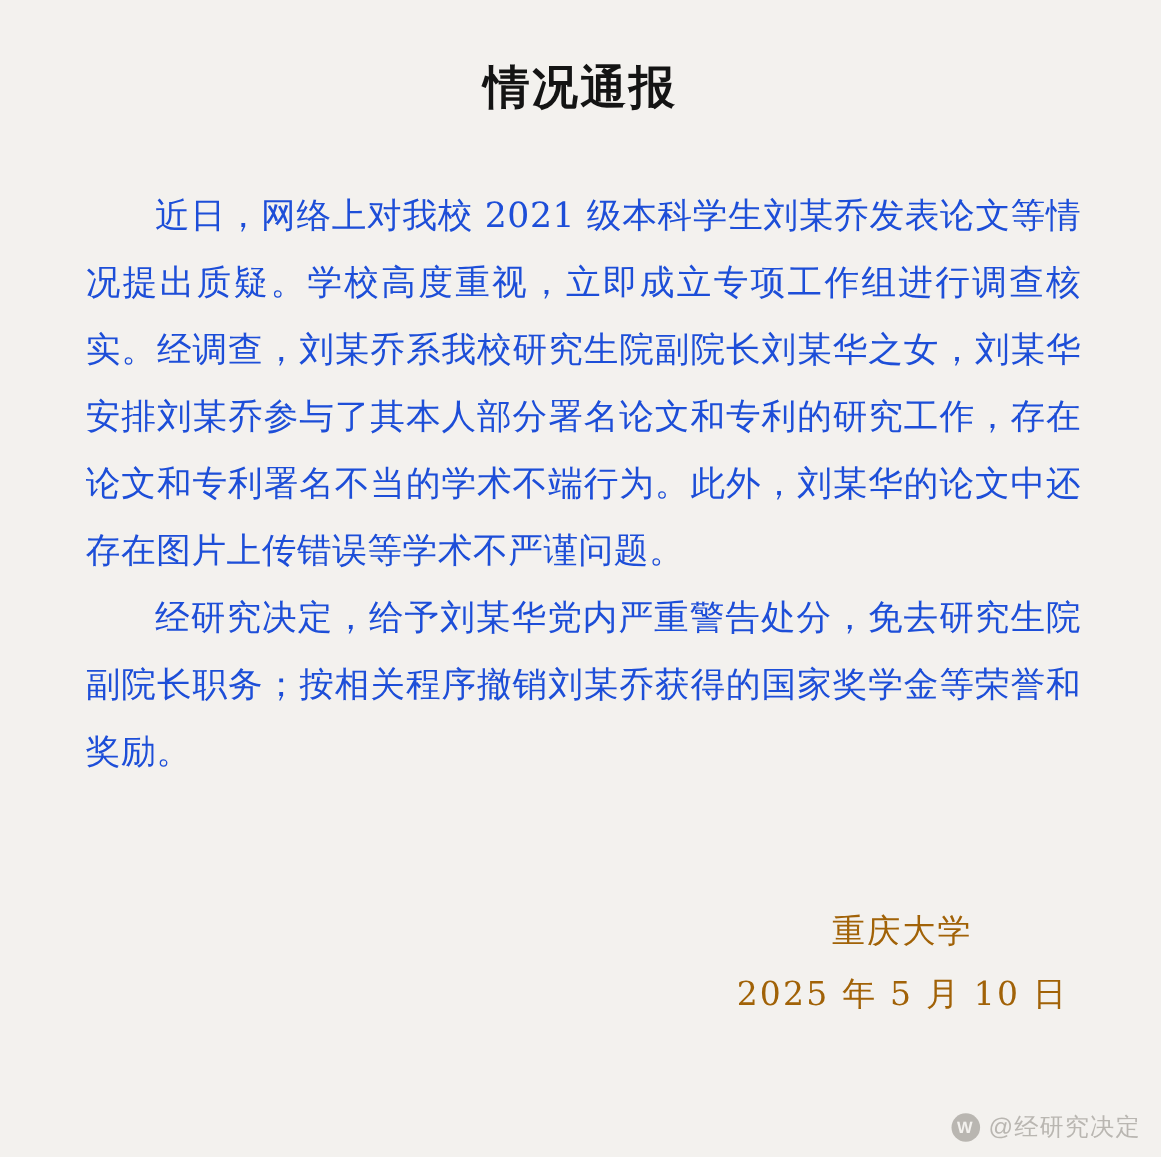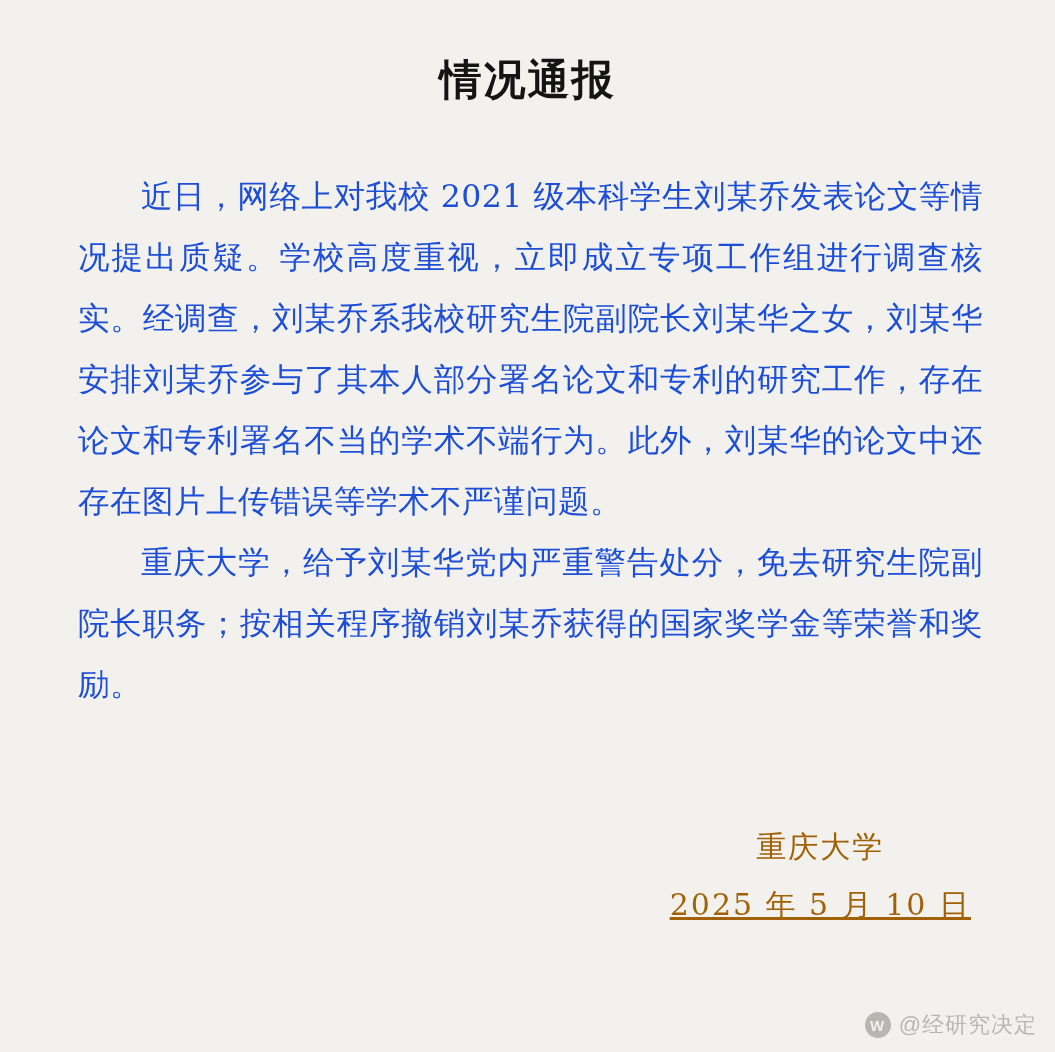--- a/index.html
+++ b/index.html
@@ -54,21 +54,20 @@
     font-size: 30px;
     line-height: 58px;
     letter-spacing: 2px;
     color: #a16207;
   }
   .sign-org {
     display: block;
   }
   .sign-date {
     display: block;
-    text-decoration: underline;
   }
   .watermark {
     position: absolute;
     right: 18px;
     bottom: 12px;
     display: flex;
     align-items: center;
     gap: 8px;
     color: #b9b6b1;
     font-size: 22px;
@@ -91,21 +90,21 @@
 </style>
 </head>
 <body>
 
 <div class="page">
 
   <h1 class="doc-title">情况通报</h1>
 
   <div class="body-block">
     <p class="para">近日，网络上对我校 2021 级本科学生刘某乔发表论文等情况提出质疑。学校高度重视，立即成立专项工作组进行调查核实。经调查，刘某乔系我校研究生院副院长刘某华之女，刘某华安排刘某乔参与了其本人部分署名论文和专利的研究工作，存在论文和专利署名不当的学术不端行为。此外，刘某华的论文中还存在图片上传错误等学术不严谨问题。</p>
-    <p class="para">重庆大学，给予刘某华党内严重警告处分，免去研究生院副院长职务；按相关程序撤销刘某乔获得的国家奖学金等荣誉和奖励。</p>
+    <p class="para">经研究决定，给予刘某华党内严重警告处分，免去研究生院副院长职务；按相关程序撤销刘某乔获得的国家奖学金等荣誉和奖励。</p>
   </div>
 
   <div class="signature">
     <span class="sign-org">重庆大学</span>
     <span class="sign-date">2025 年 5 月 10 日</span>
   </div>
 
   <div class="watermark">
     <span class="weibo-glyph">W</span>
     <span>@经研究决定</span>

